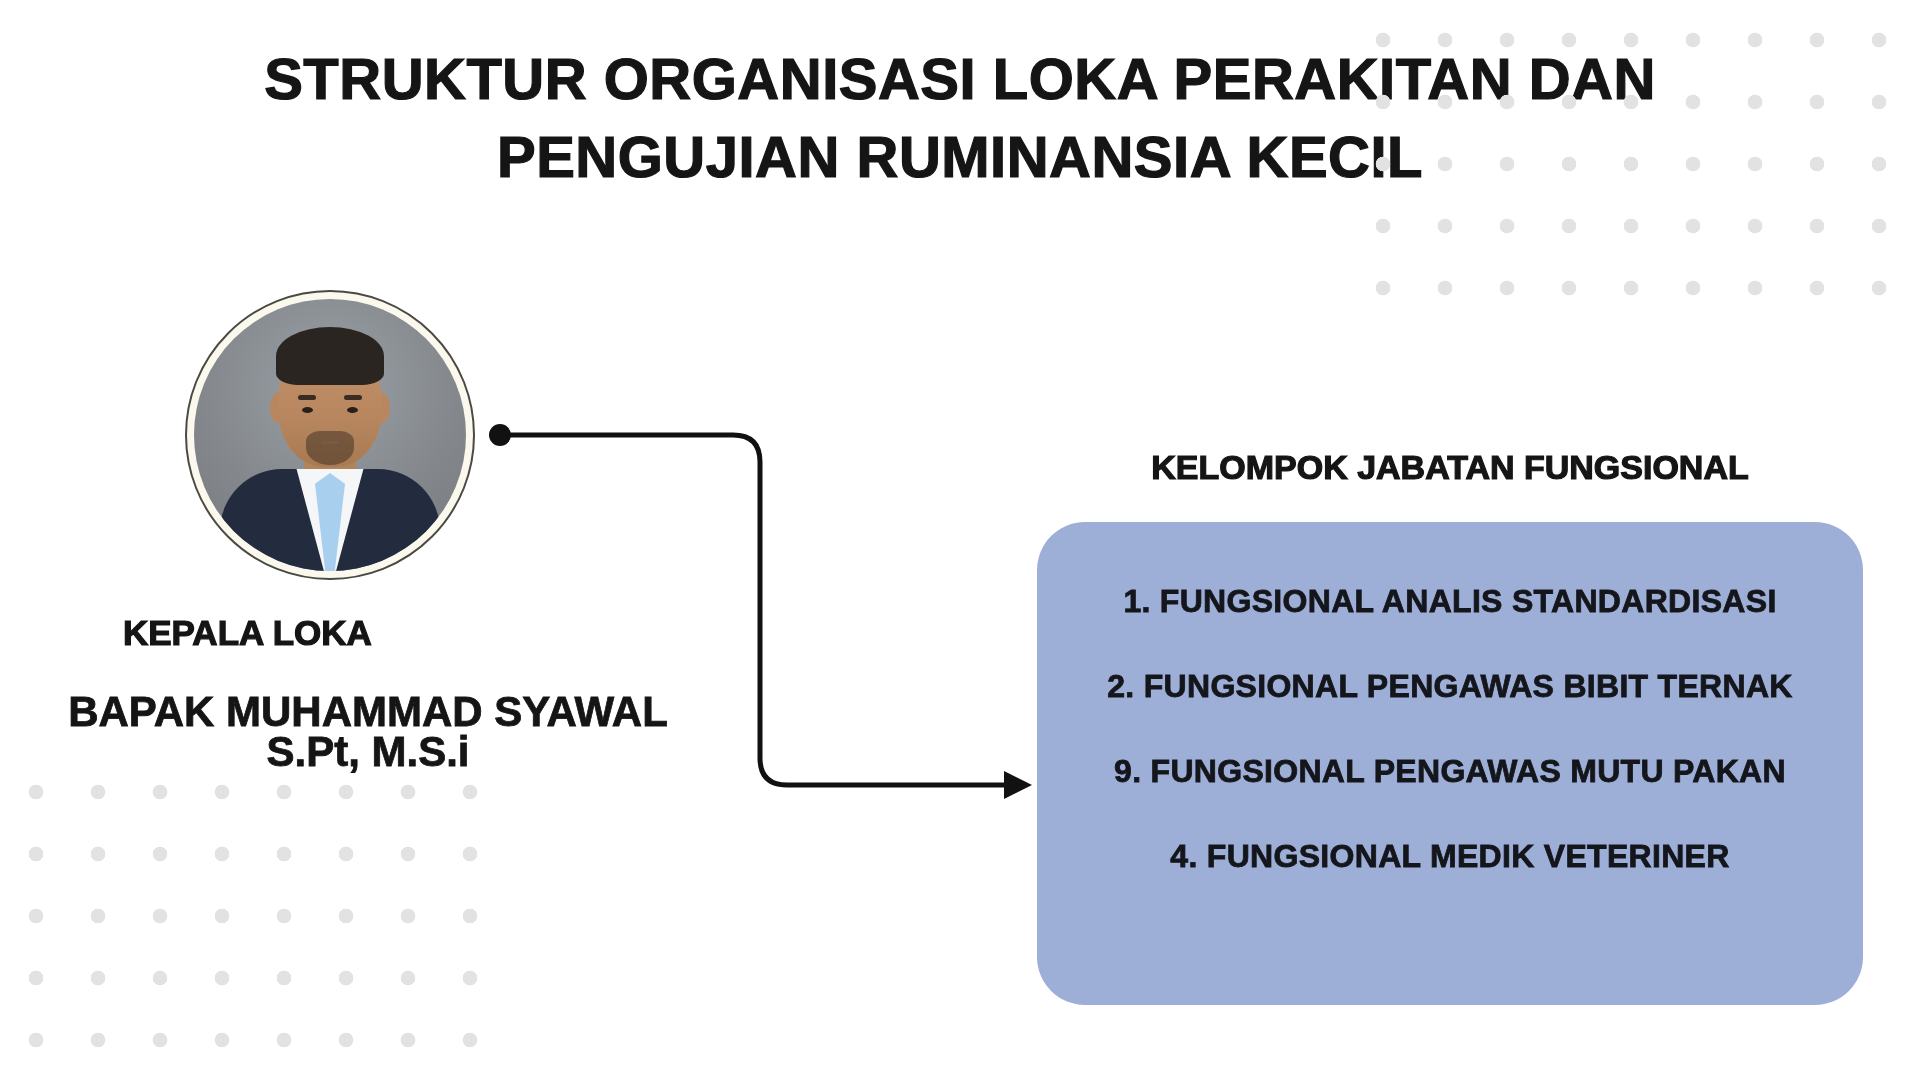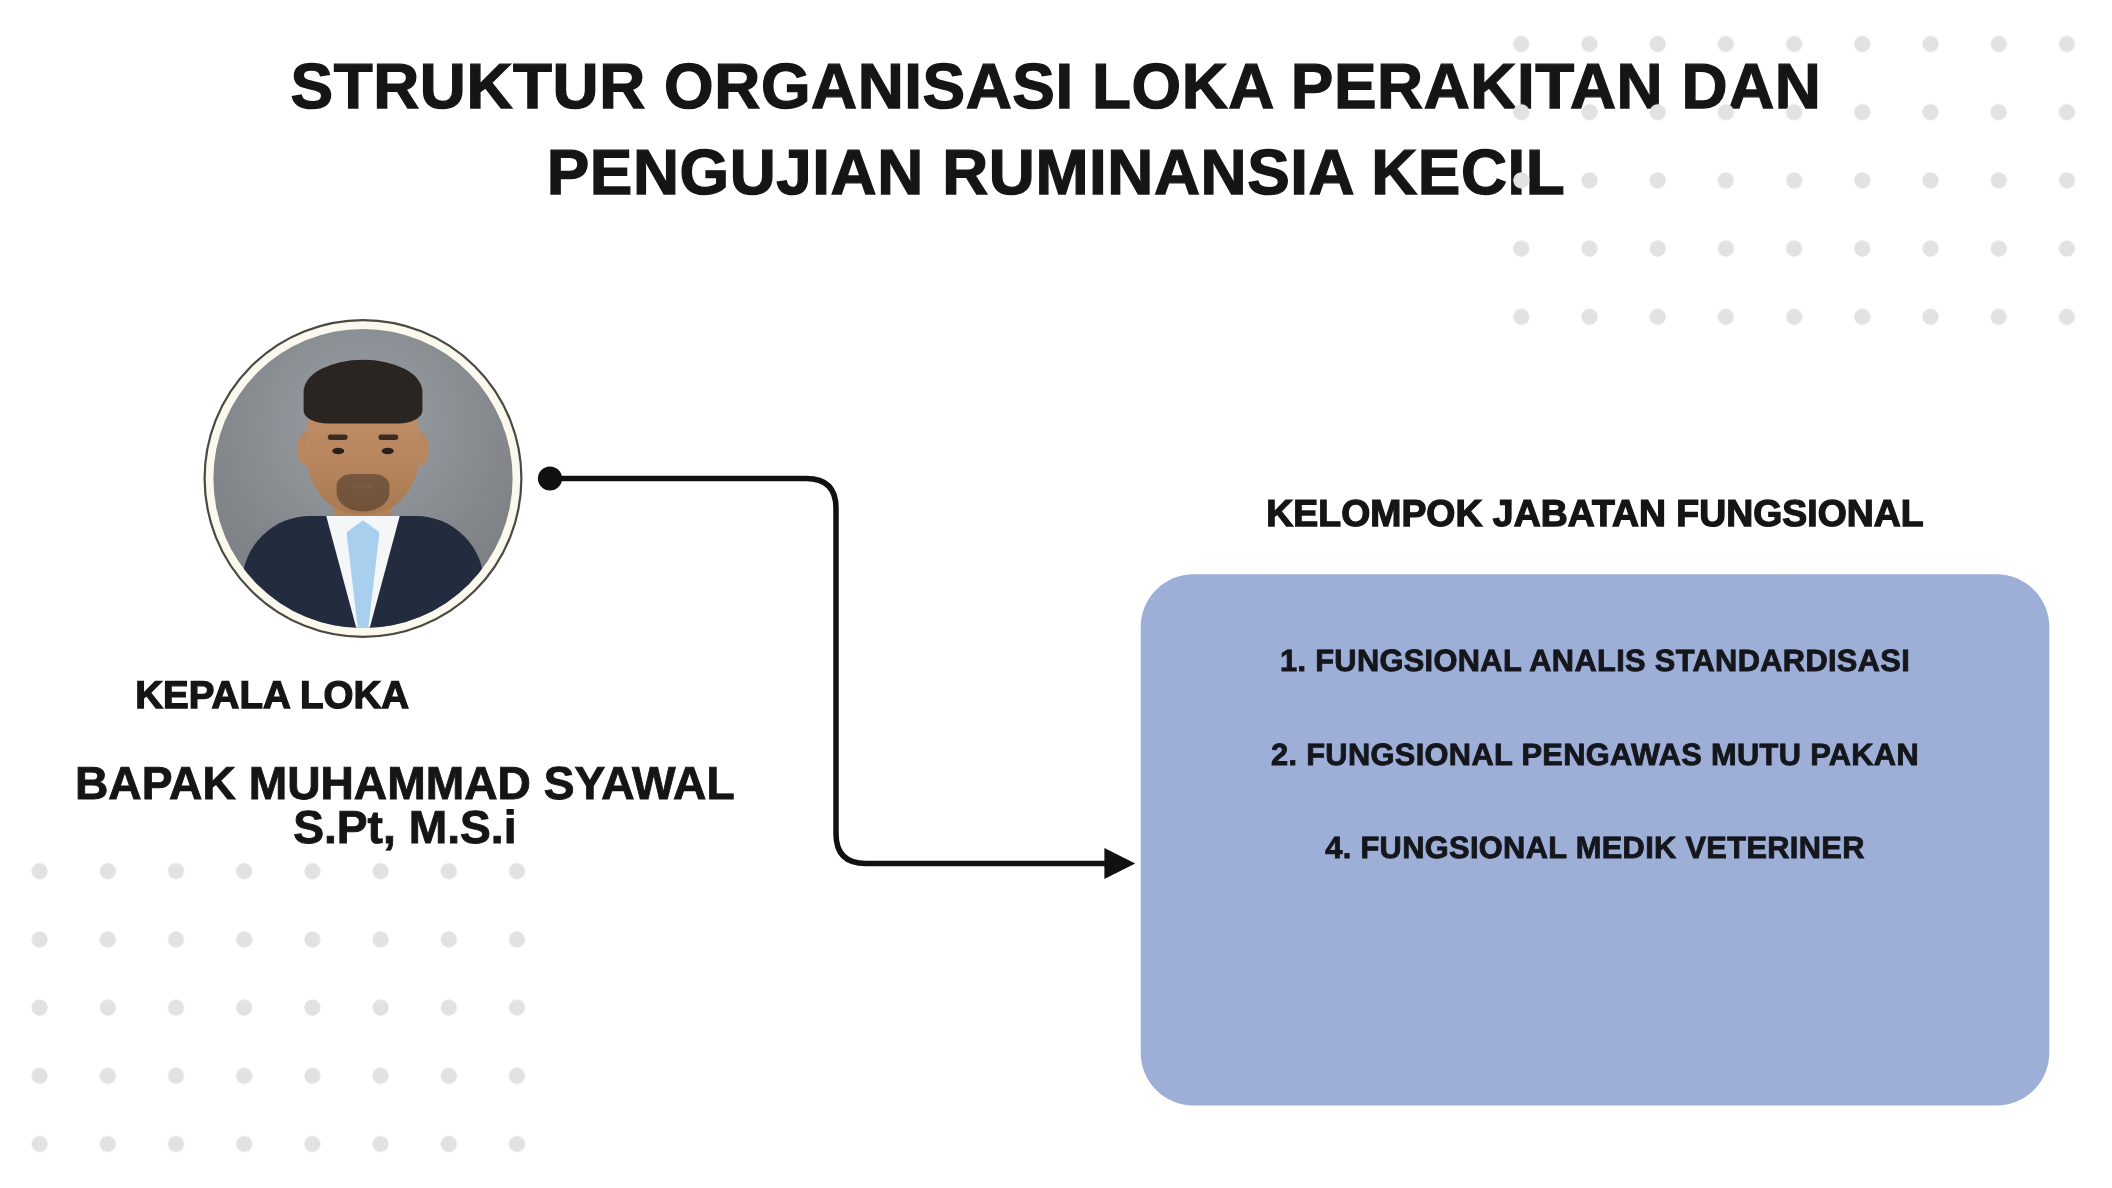--- a/index.html
+++ b/index.html
@@ -93,21 +93,21 @@
   }
   .fung-panel{
     position:absolute; left:1037px; top:522px; width:826px; height:483px;
     background:var(--panel-blue);
     border-radius:48px;
     display:flex; flex-direction:column; gap:45px;
     padding-top:59px;
   }
   .fung-item{
     height:40px; line-height:40px; text-align:center;
-    font-weight:900; font-size:28px; color:#14161b;
+    font-weight:900; font-size:32px; color:#14161b;
     letter-spacing:0.3px;
   }
 </style>
 </head>
 <body>
 
 <div class="title heavy">
   <div>STRUKTUR ORGANISASI LOKA PERAKITAN DAN</div>
   <div>PENGUJIAN RUMINANSIA KECIL</div>
 </div>
@@ -140,15 +140,16 @@
 <svg class="connector" width="560" height="410" viewBox="480 400 560 410">
   <path d="M 500 435 H 733 Q 760 435 760 462 V 758 Q 760 785 787 785 H 1006" fill="none" stroke="#111111" stroke-width="5" stroke-linecap="round"></path>
   <circle cx="500" cy="435" r="11" fill="#111111"></circle>
   <polygon points="1004,771 1032,785 1004,799" fill="#111111"></polygon>
 </svg>
 
 <div class="fung-heading heavy">KELOMPOK JABATAN FUNGSIONAL</div>
 
 <div class="fung-panel">
   <div class="fung-item semiheavy">1. FUNGSIONAL ANALIS STANDARDISASI</div>
-  <div class="fung-item semiheavy">2. FUNGSIONAL PENGAWAS MUTU PAKAN</div>
+  <div class="fung-item semiheavy">2. FUNGSIONAL PENGAWAS BIBIT TERNAK</div>
+  <div class="fung-item semiheavy">9. FUNGSIONAL PENGAWAS MUTU PAKAN</div>
   <div class="fung-item semiheavy">4. FUNGSIONAL MEDIK VETERINER</div>
 </div>
 
 </body></html>

